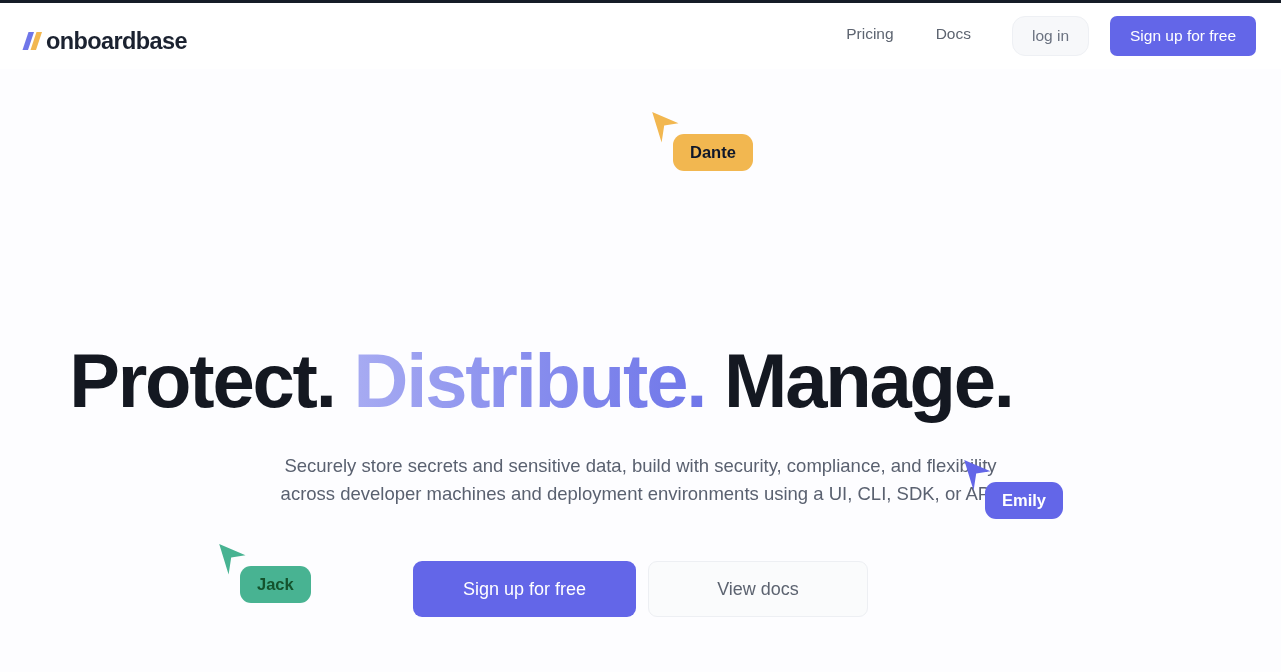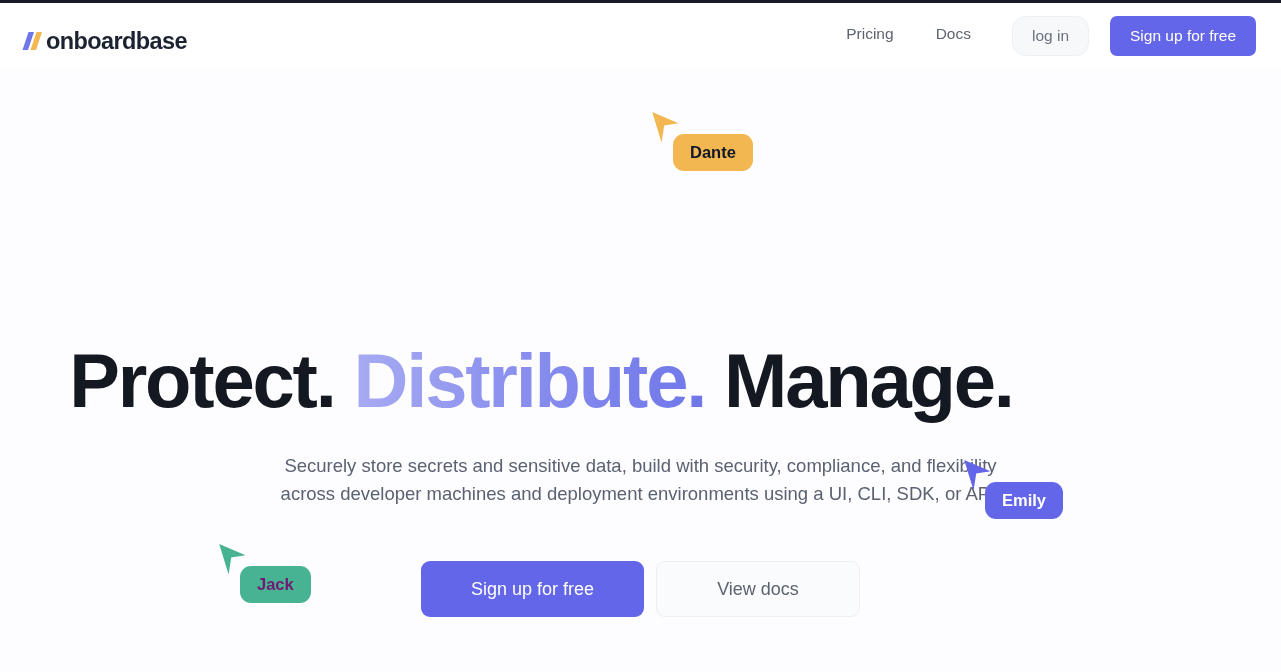--- a/index.html
+++ b/index.html
@@ -161,21 +161,21 @@
     background: #6366e8;
     color: #ffffff;
     border: none;
     border-radius: 9px;
     font-size: 18px;
     font-family: inherit;
     cursor: pointer;
   }
 
   .btn-viewdocs {
-    width: 204px;
+    width: 220px;
     height: 56px;
     background: #fafbfc;
     color: #5c6370;
     border: 1px solid #edeff3;
     border-radius: 9px;
     font-size: 18px;
     font-family: inherit;
     cursor: pointer;
   }
 
@@ -255,16 +255,16 @@
     <svg class="arrow" width="30" height="34" viewBox="0 0 30 34" aria-hidden="true">
       <path d="M1.2 1.0 L27.5 12.2 L13.2 14.6 L10.6 31.5 Z" fill="#6366e8"></path>
     </svg>
     <span class="pill" style="background:#6366e8; color:#ffffff;">Emily</span>
   </div>
 
   <div class="cursor" id="cursor-jack" style="left: 218px; top: 474px;">
     <svg class="arrow" width="30" height="34" viewBox="0 0 30 34" aria-hidden="true">
       <path d="M1.2 1.0 L27.5 12.2 L13.2 14.6 L10.6 31.5 Z" fill="#48b392"></path>
     </svg>
-    <span class="pill" style="background:#48b392; color:#701a75;">Jack</span>
+    <span class="pill" style="background:#48b392; color:#14532d;">Jack</span>
   </div>
 
 </main>
 
 </body></html>

